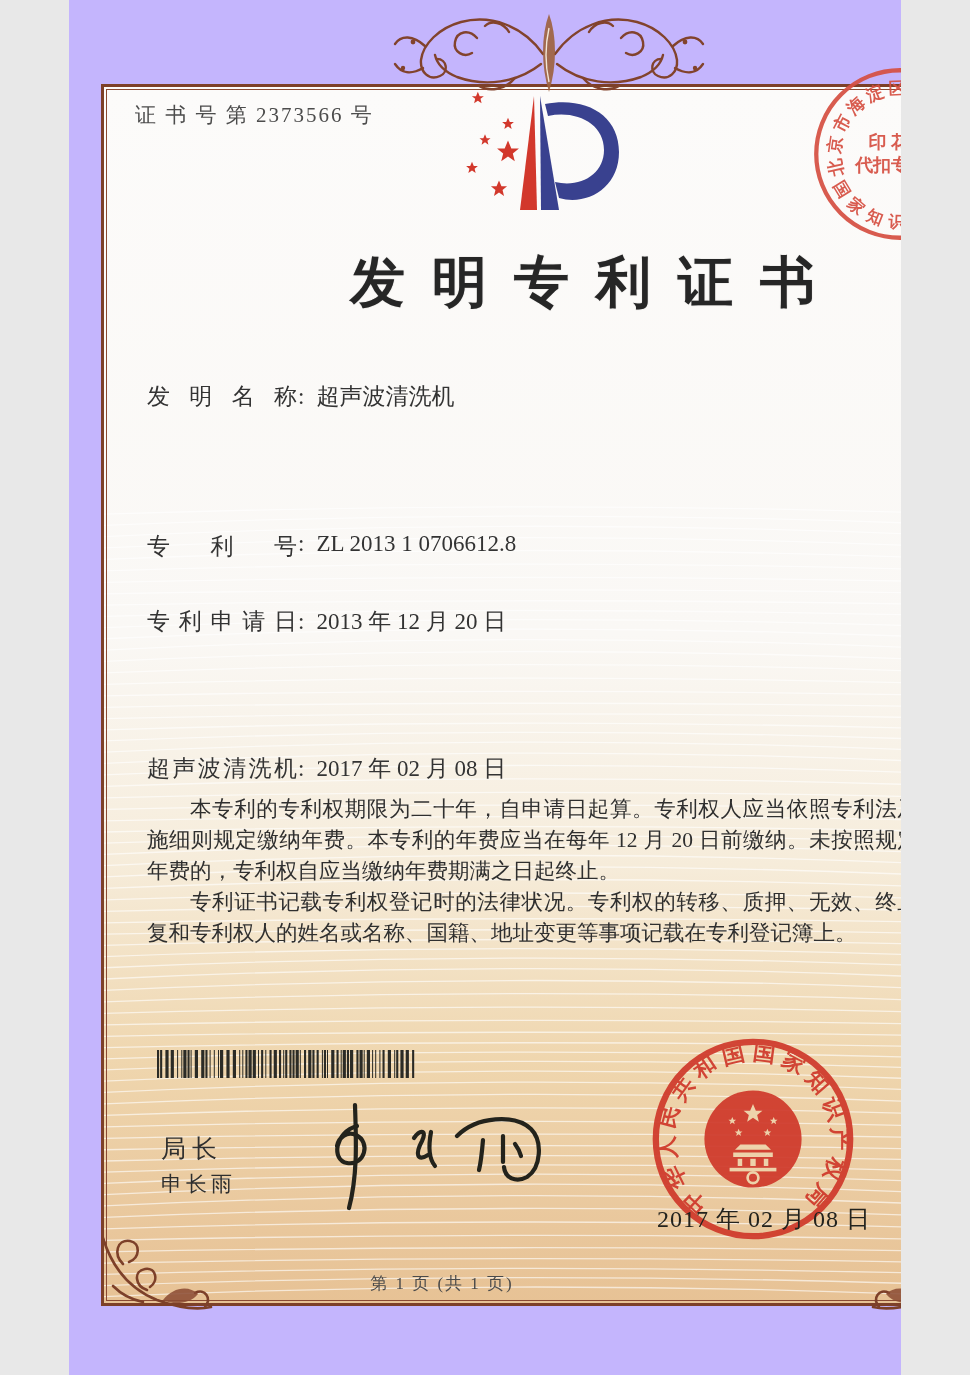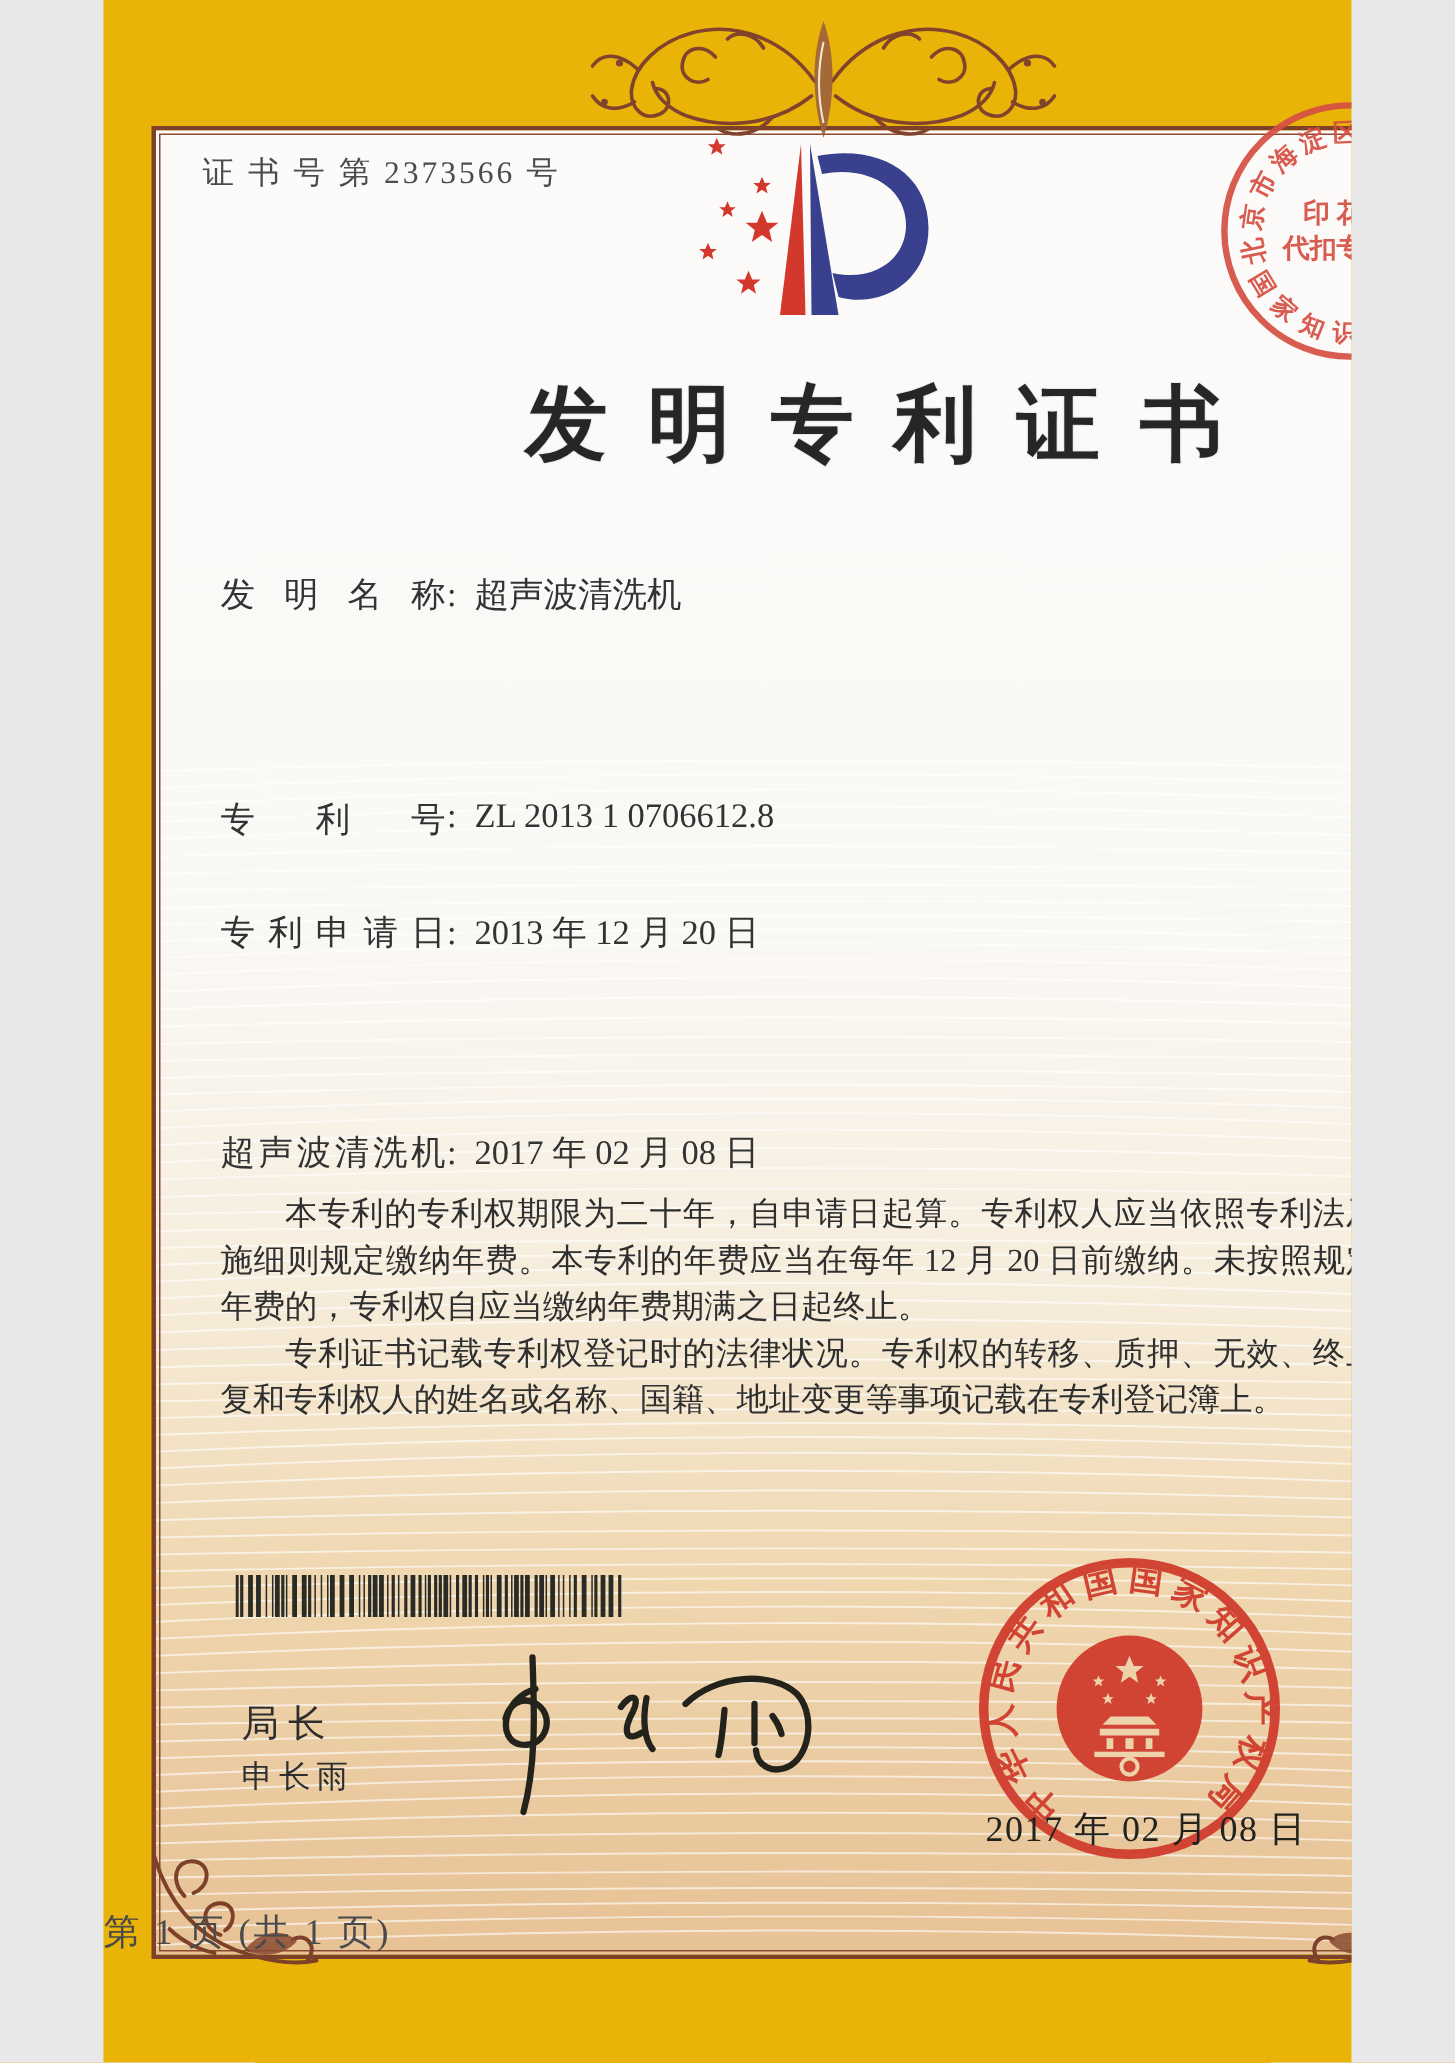--- a/index.html
+++ b/index.html
@@ -1,18 +1,18 @@
 <!DOCTYPE html>
 <html><head>
 <meta charset="utf-8">
 <style>
   html,body{margin:0;padding:0;background:#e8e8e8;}
   .page{
     position:relative;width:832px;height:1375px;margin:0 auto;
-    background:#eab308;overflow:hidden;
+    background:#c4b5fd;overflow:hidden;
     font-family:"Liberation Serif","DejaVu Serif",serif;color:#3a3a3a;
   }
   
   .frame{
     position:absolute;left:32px;top:84px;width:870px;height:1222px;
     border:3px solid #7d4029;box-sizing:border-box;
   }
   .frame::after{
     content:"";position:absolute;inset:2px;border:1px solid #8a4a33;pointer-events:none;
   }
@@ -34,21 +34,21 @@
   .body-block{left:78px;top:794px;width:816px;}
   .body-block p{
     margin:0;font-size:21.5px;line-height:31px;text-indent:2em;
     text-align:justify;color:#2f2f2f;
   }
   .officer-title{left:92px;top:1132px;font-size:25px;letter-spacing:6px;color:#2e2e2e;
     font-family:"Liberation Sans","DejaVu Sans",sans-serif;}
   .officer-name{left:92px;top:1170px;font-size:21px;letter-spacing:4px;color:#2e2e2e;
     font-family:"Liberation Sans","DejaVu Sans",sans-serif;}
   .seal-date{left:588px;top:1203px;font-size:24px;letter-spacing:1px;color:#23231e;white-space:nowrap;}
-  .footer{left:0;right:86px;top:1272px;text-align:left;font-size:24px;letter-spacing:2px;color:#4a4a4a;}
+  .footer{left:0;right:86px;top:1272px;text-align:center;font-size:17px;letter-spacing:2px;color:#4a4a4a;}
   .stamp{left:737px;top:60px;width:188px;height:188px;opacity:.93;}
   .seal{left:576px;top:1031px;width:216px;height:216px;opacity:.92;}
   .logo{left:372px;top:90px;width:206px;height:148px;}
   .dragon{left:314px;top:2px;width:332px;height:98px;}
   .flourish-l{left:24px;top:1234px;width:122px;height:92px;}
   .flourish-r{left:800px;top:1234px;width:122px;height:92px;}
   .barcode{left:88px;top:1050px;width:258px;height:28px;}
   .signature{left:242px;top:1100px;width:246px;height:116px;}
 </style>
 </head>

